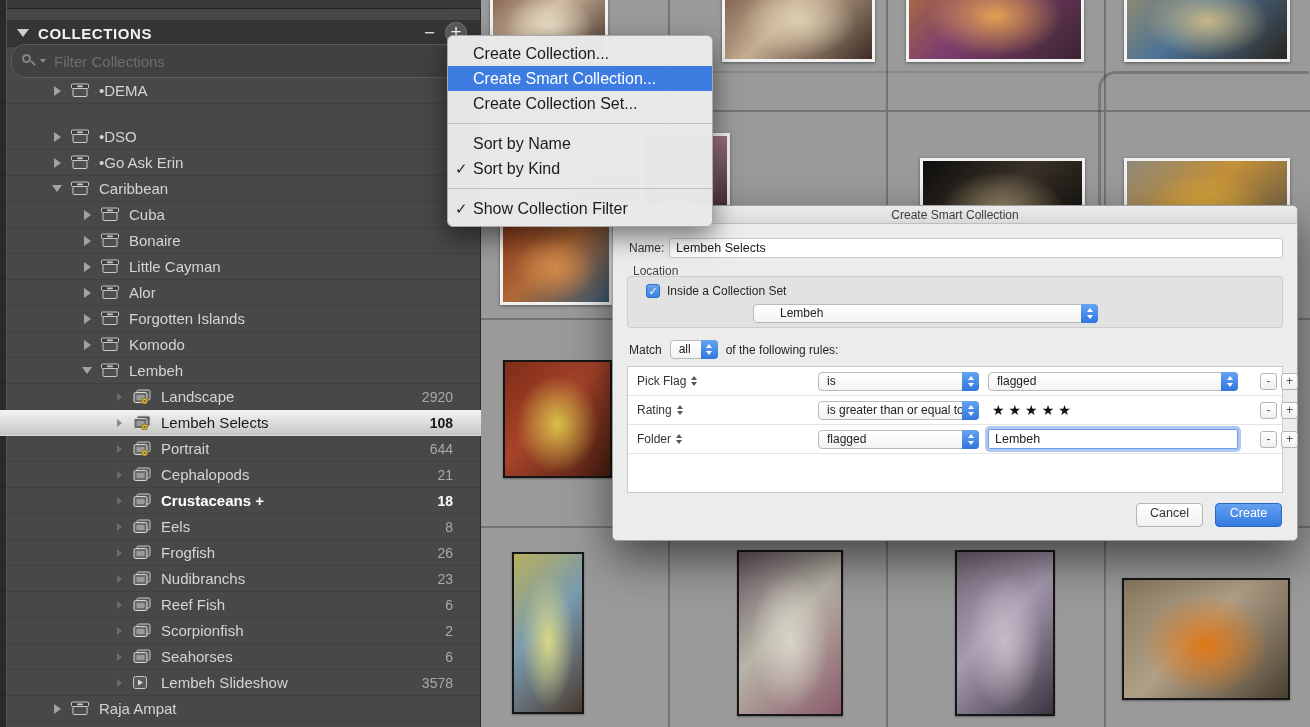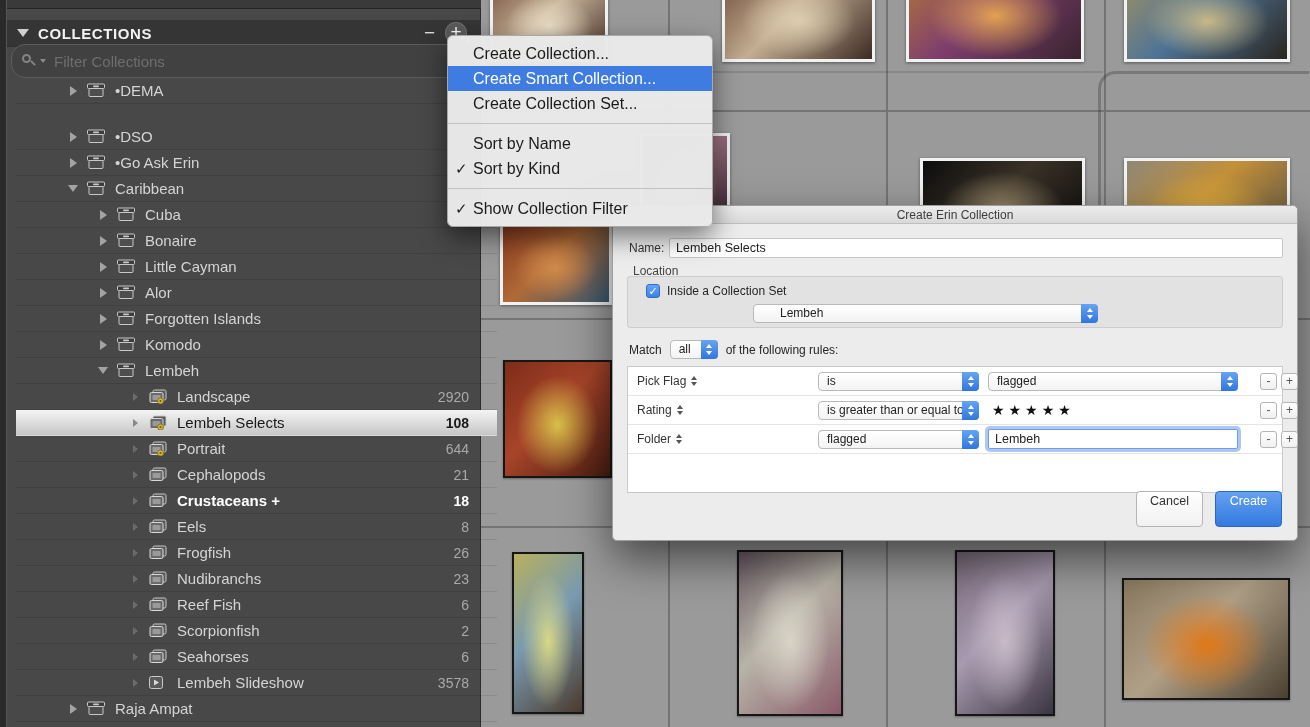--- a/index.html
+++ b/index.html
@@ -39,21 +39,21 @@
   #filter-box { position:absolute; left:11px; top:44px; width:458px; height:28px; background:#414141;
       border:1px solid #5c5c5c; border-radius:14px; display:flex; align-items:center; padding:16px 10px; }
   #filter-box .mag { position:relative; width:14px; height:14px; margin-right:4px; opacity:.75; }
   #filter-box .mag .lens { position:absolute; left:0; top:0; width:9px; height:9px; border:2px solid #9b9b9b; border-radius:50%; }
   #filter-box .mag .stem { position:absolute; left:8px; top:8px; width:6px; height:2px; background:#9b9b9b; transform:rotate(45deg); }
   #filter-box .drop { width:0; height:0; border-left:3px solid transparent; border-right:3px solid transparent;
       border-top:4px solid #8a8a8a; margin-right:8px; }
   #filter-input { flex:1; background:transparent; border:none; outline:none; color:#bdbdbd; font-size:15px; }
   #filter-input::placeholder { color:#6e6e6e; }
 
-  #tree { position:absolute; left:16px; top:78px; width:481px; }
+  #tree { position:absolute; left:0; top:78px; width:481px; }
   .trow { position:relative; height:26px; display:flex; align-items:center; color:#d4d4d4; font-size:15px;
       border-bottom:1px solid rgba(0,0,0,.10); }
   .trow.selected { background:linear-gradient(#f4f4f4,#c6c6c6); color:#191919; }
   .trow.selected .count { color:#191919; font-weight:bold; }
   .trow.emph { color:#ffffff; font-weight:bold; }
   .trow.emph .count { color:#ffffff; font-weight:bold; }
   .trow .arrow { width:14px; display:flex; justify-content:center; flex:none; }
   .tri-right { width:0; height:0; border-top:5px solid transparent; border-bottom:5px solid transparent; border-left:7px solid #a3a3a3; }
   .tri-down  { width:0; height:0; border-left:5px solid transparent; border-right:5px solid transparent; border-top:7px solid #a3a3a3; }
   .tri-leaf  { width:0; height:0; border-top:4px solid transparent; border-bottom:4px solid transparent; border-left:5px solid #8b8b8b; opacity:.55; }
@@ -108,21 +108,21 @@
   .sortarrows i.down { border-top:4px solid #555; }
   .rrow .cond { position:absolute; left:190px; width:161px; }
   .rrow .vwrap { position:absolute; left:360px; width:250px; }
   .rrow .stars { position:absolute; left:364px; font-size:14px; letter-spacing:4px; color:#111; }
   .rrow .vinput { width:100%; }
   .vinput.focused { border:1px solid #6f9ee6; box-shadow:0 0 0 3px rgba(106,156,233,.55); border-radius:2px; }
   .rrow .pm { position:absolute; left:632px; display:flex; gap:4px; }
   .pm-btn { width:17px; height:17px; background:linear-gradient(#fff,#f0f0f0); border:1px solid #b5b5b5;
       border-radius:3px; color:#555; font-size:12px; line-height:15px; text-align:center; }
   #dlg-buttons { position:absolute; right:15px; bottom:13px; display:flex; gap:12px; }
-  .dbtn { min-width:67px; height:36px; border-radius:4px; font-size:12.5px; line-height:19px; text-align:center; }
+  .dbtn { min-width:67px; height:24px; border-radius:4px; font-size:12.5px; line-height:19px; text-align:center; }
   #cancel-button { background:linear-gradient(#ffffff,#f1f1f1); border:1px solid #b5b5b5; color:#333; }
   #create-button { background:linear-gradient(#64a1f1,#3379df); border:1px solid #2b67c4; color:#fff; }
 
   
   .ticon svg { display:block; }
 </style>
 </head>
 <body>
 
 <div class="stage">
@@ -508,21 +508,21 @@
       <div class="mitem hl" style="background: rgb(62, 124, 226);"><span>Create Smart Collection...</span></div>
       <div class="mitem"><span>Create Collection Set...</span></div>
       <div class="msep"></div>
       <div class="mitem"><span>Sort by Name</span></div>
       <div class="mitem"><span class="chk">✓</span><span>Sort by Kind</span></div>
       <div class="msep"></div>
       <div class="mitem"><span class="chk">✓</span><span>Show Collection Filter</span></div>
     </div>
 
   <div id="dialog">
-    <div id="dialog-titlebar">Create Erin Collection</div>
+    <div id="dialog-titlebar">Create Smart Collection</div>
     <div id="name-row">
       <span class="flabel">Name:</span>
       <input id="name-input" class="txtfield" value="Lembeh Selects" style="">
     </div>
     <div id="location-label">Location</div>
     <div id="location-box">
       <div id="cb-row">
         <span id="cs-checkbox">✓</span>
         <span>Inside a Collection Set</span>
       </div>

